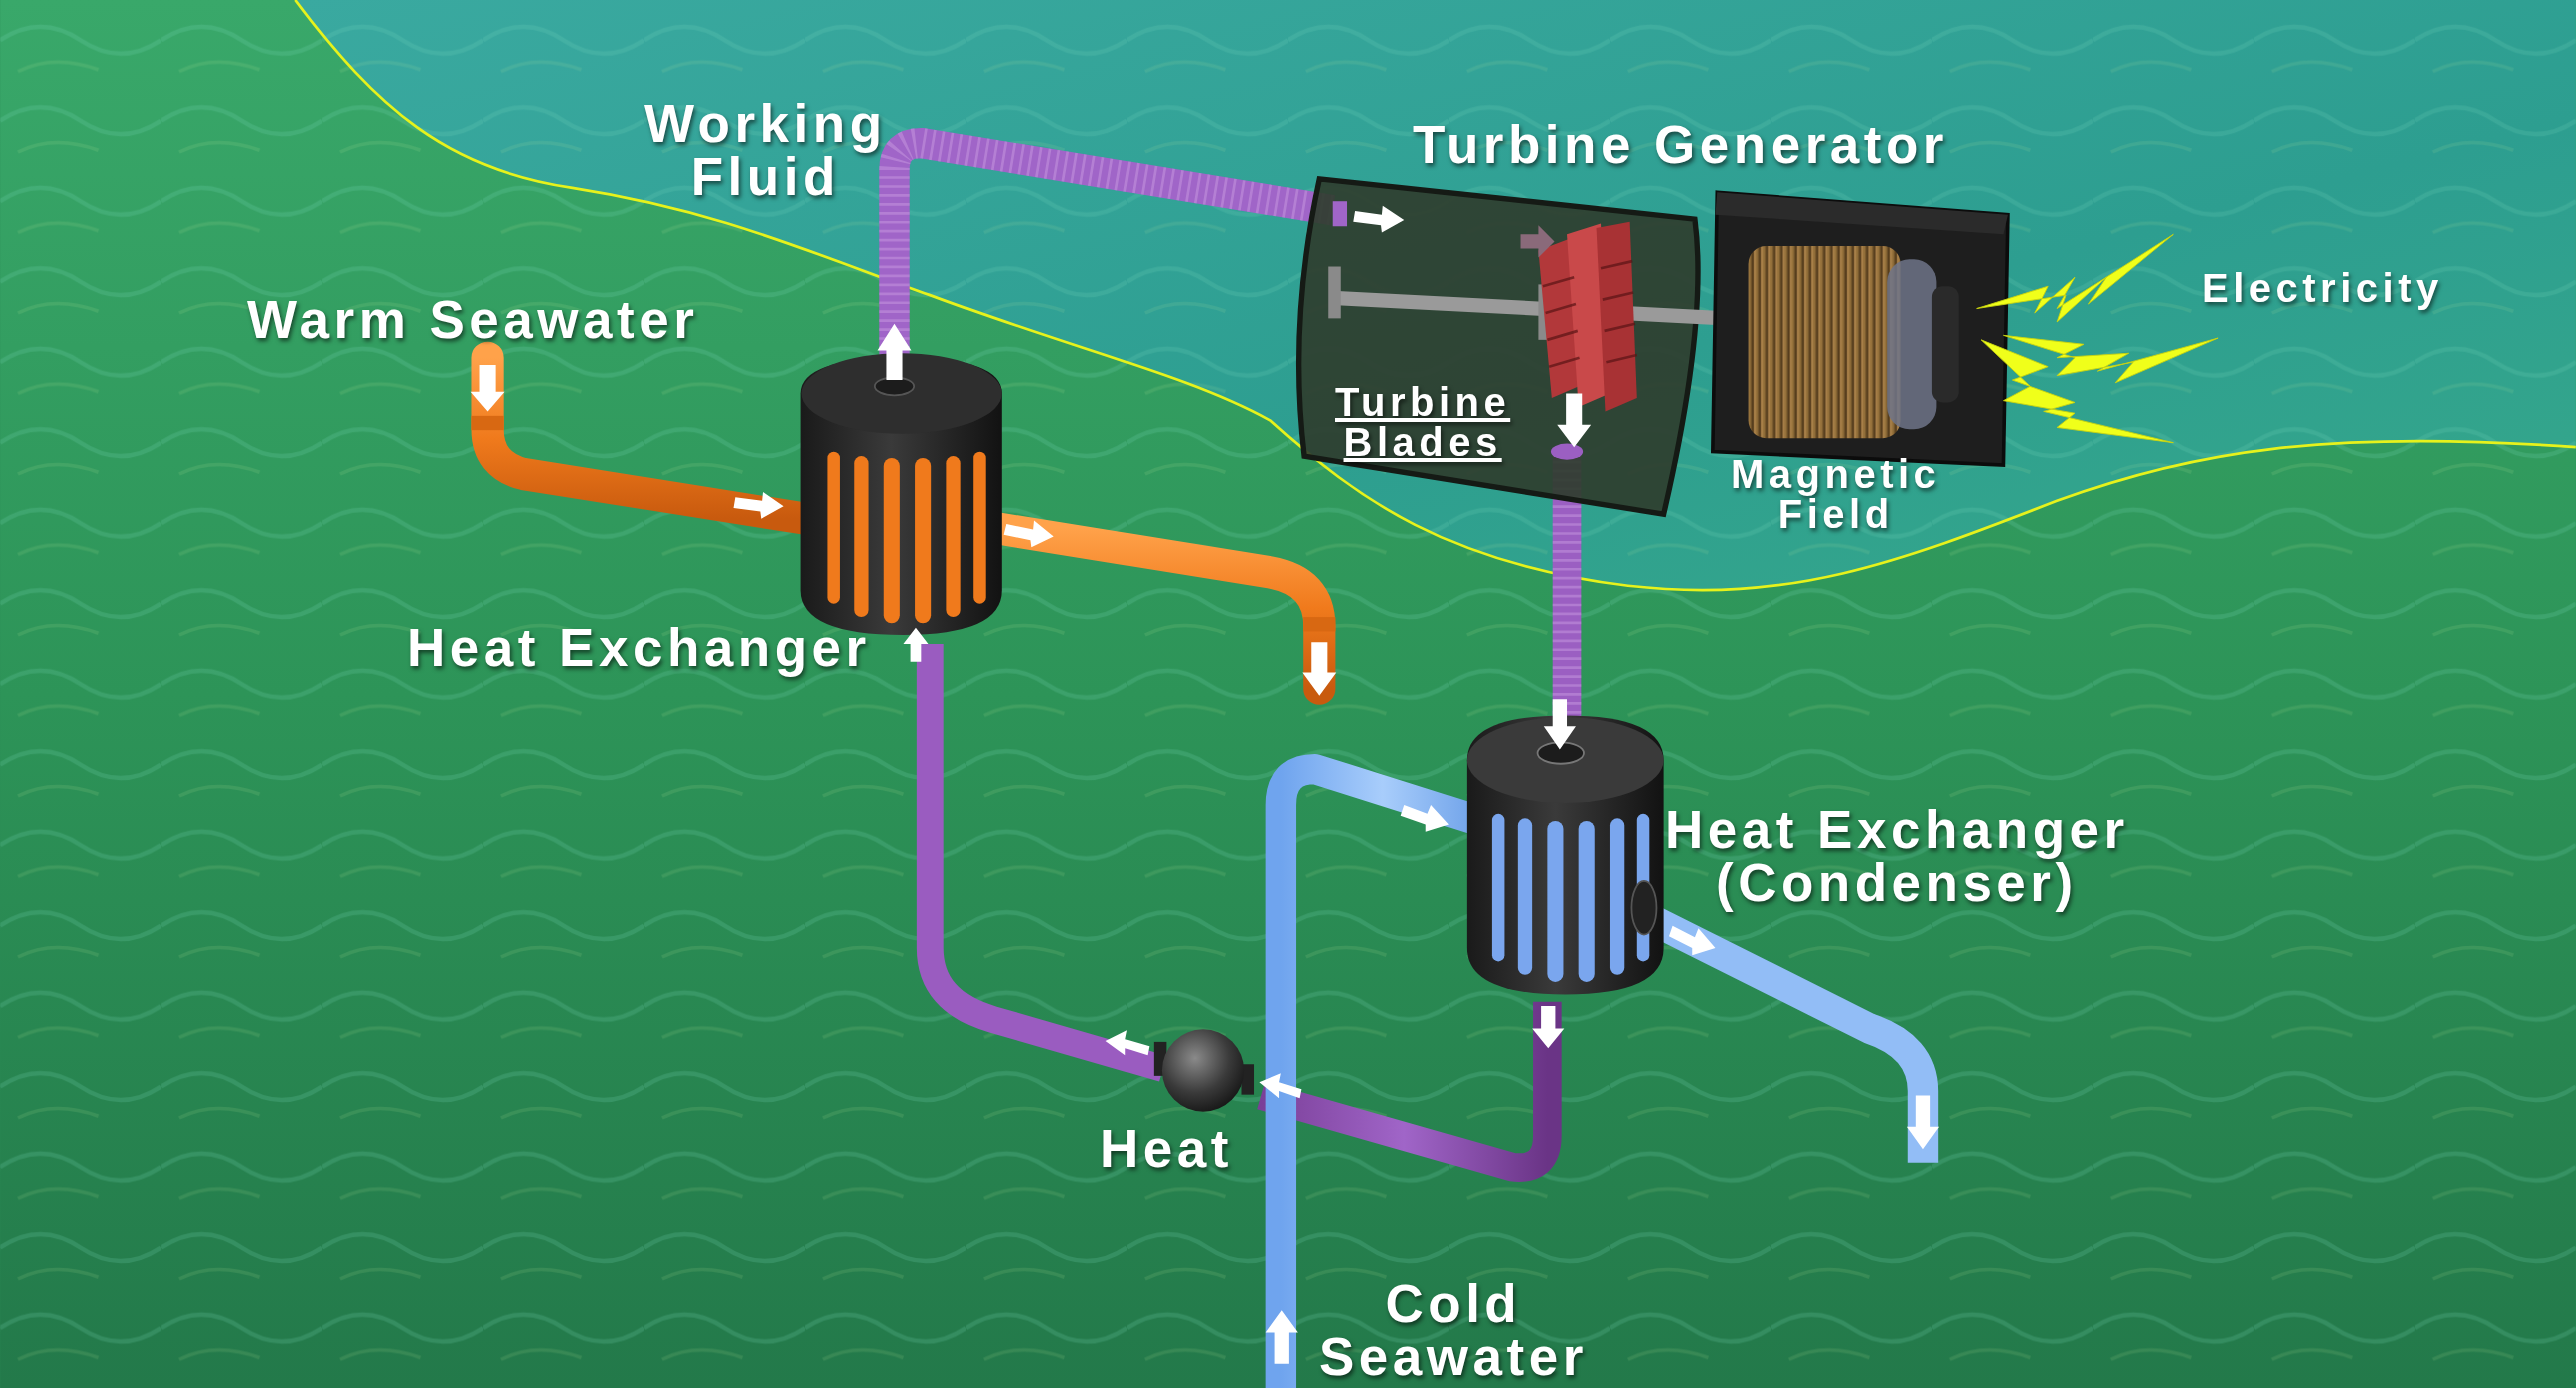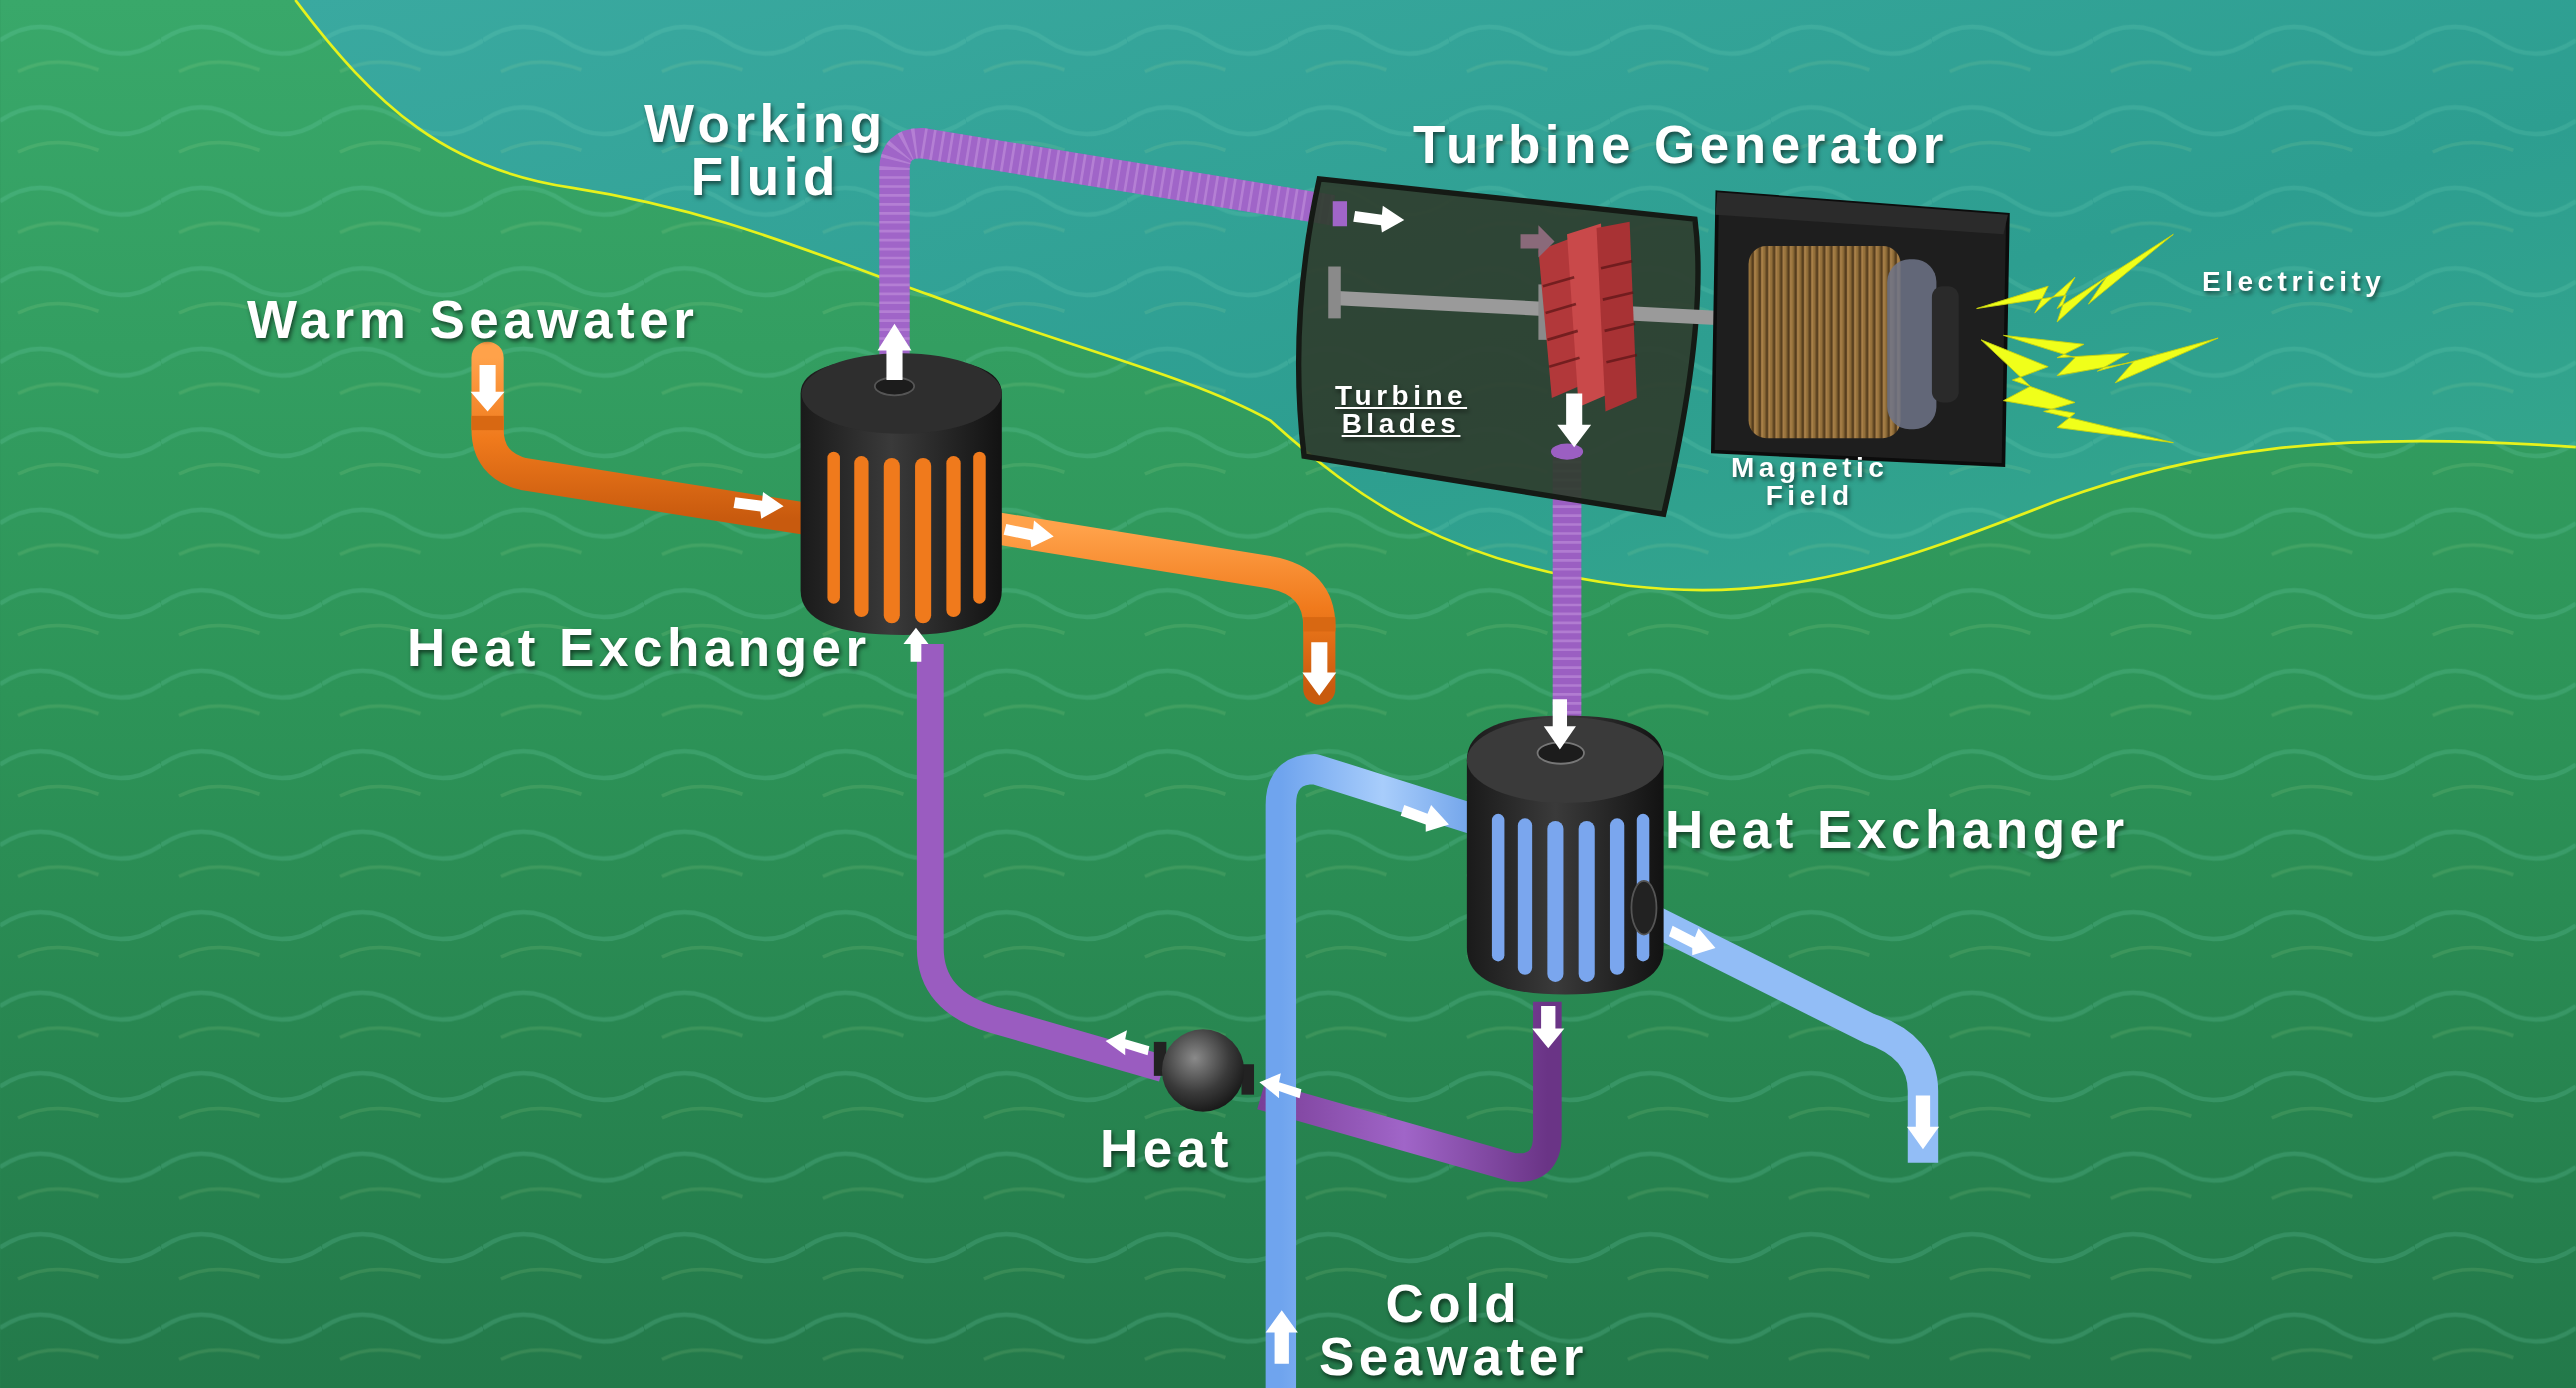--- a/index.html
+++ b/index.html
@@ -1,20 +1,20 @@
 <!DOCTYPE html>
 <html style="font-size:14.3px"><head>
   <meta charset="utf-8">
   <style>
     html, body { margin:0; padding:0; }
     body { width:2576px; height:1388px; overflow:hidden; position:relative; background:#2a8a55; font-family:"Liberation Sans", sans-serif; }
     #stage { position:absolute; left:0; top:0; width:2576px; height:1388px; }
     .label { position:absolute; color:#ffffff; font-family:"Liberation Sans", sans-serif; font-weight:bold; letter-spacing:4.5px; text-align:center; line-height:1.0; text-shadow:1.8px 2.7px 4.5px rgba(0,0,0,0.55); white-space:nowrap; }
     .lbl-lg { font-size:53px; }
-    .lbl-md { font-size:28px; }
+    .lbl-md { font-size:40px; }
   </style>
 </head>
 <body>
 
 <svg id="stage" width="2576" height="1388" viewBox="0 0 2880 1552" xmlns="http://www.w3.org/2000/svg">
   <defs>
     <linearGradient id="deepGrad" x1="0" y1="0" x2="0" y2="1">
       <stop offset="0" stop-color="#39a86a"></stop>
       <stop offset="0.5" stop-color="#2d9458"></stop>
       <stop offset="1" stop-color="#23794a"></stop>
@@ -230,20 +230,21 @@
   <div>Magnetic</div>
   <div>Field</div>
 </div>
 
 <div class="label lbl-lg" style="left:407px; top:621px;">
   <div>Heat Exchanger</div>
 </div>
 
 <div class="label lbl-lg" style="left:1665px; top:803px;">
   <div>Heat Exchanger</div>
+  <div>(Condenser)</div>
 </div>
 
 <div class="label lbl-lg" style="left:1100px; top:1122px;">Heat</div>
 
 <div class="label lbl-lg" style="left:1319px; top:1277px;">
   <div>Cold</div>
   <div>Seawater</div>
 </div>
 
 

